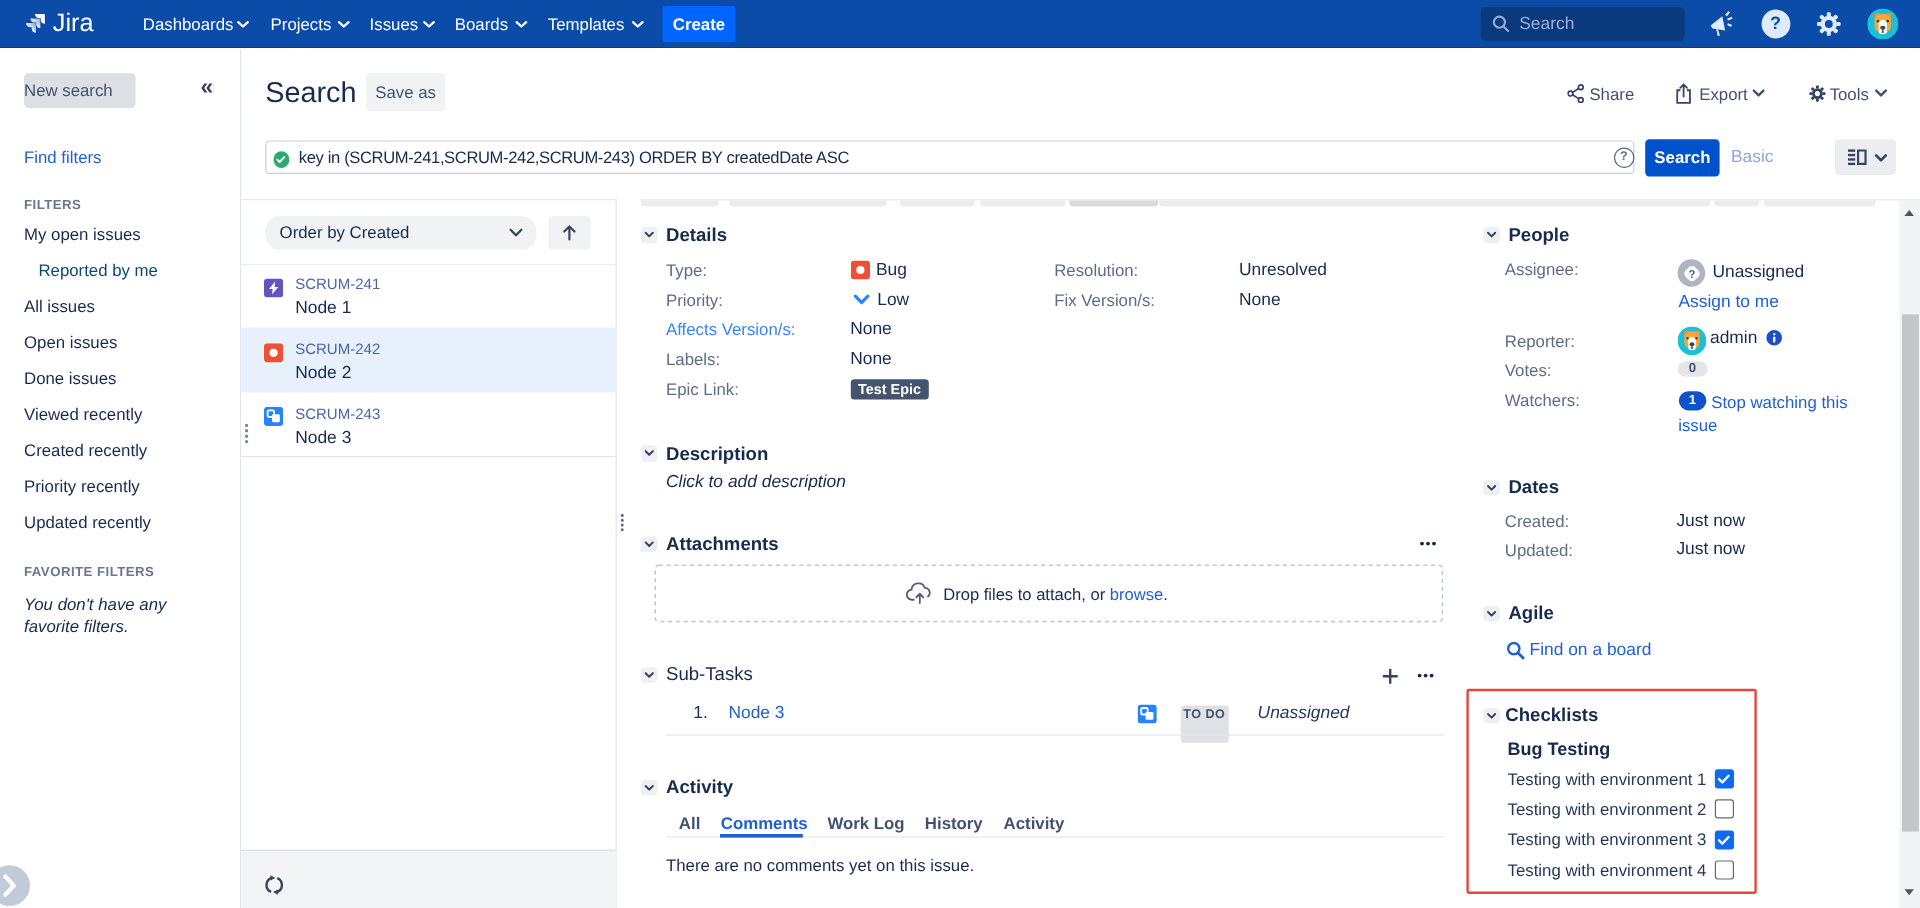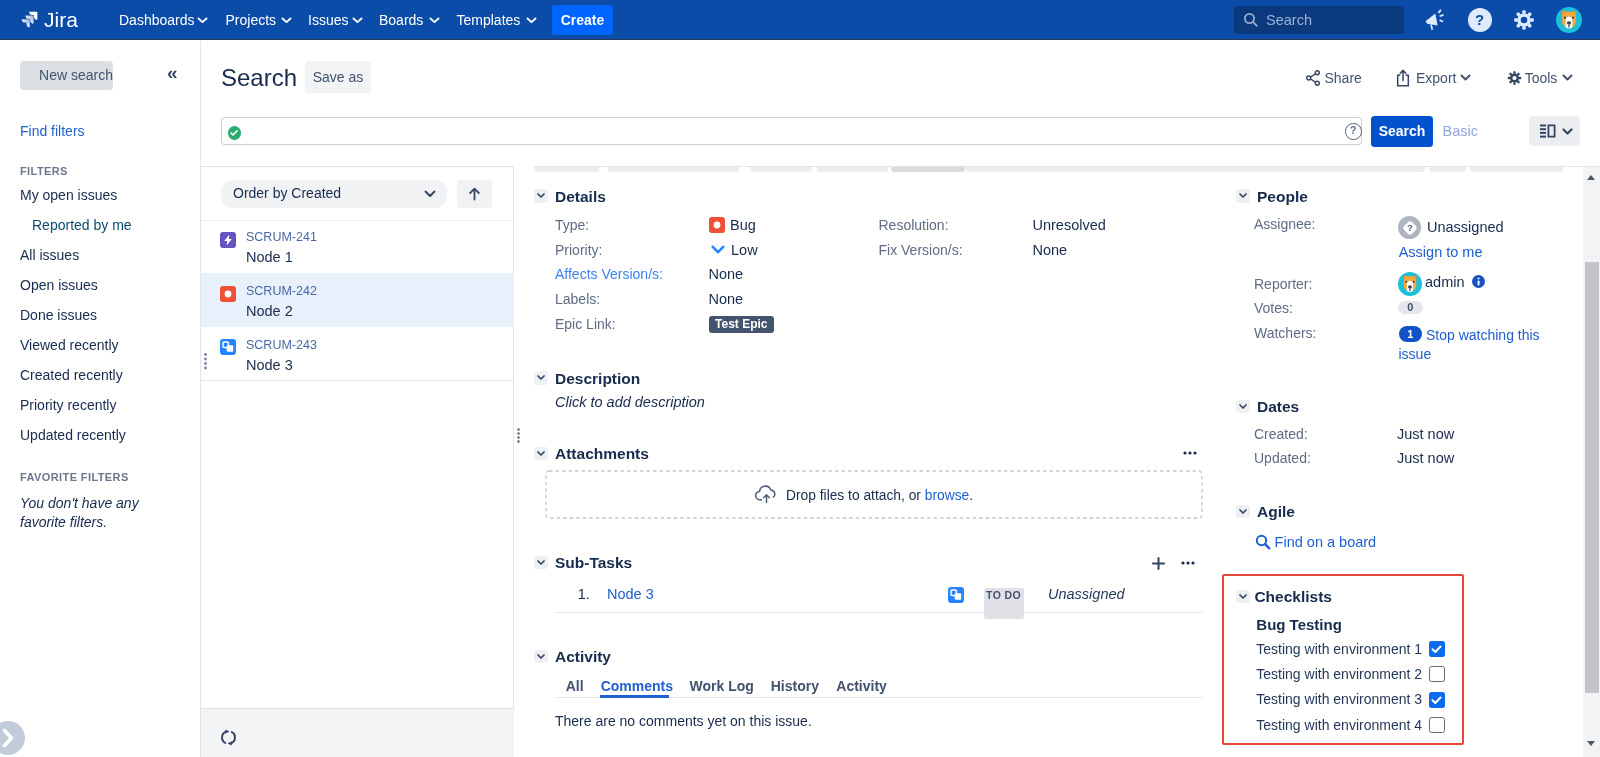--- a/index.html
+++ b/index.html
@@ -94,21 +94,21 @@
   <rect x="9.5" y="7.2" width="21" height="24" rx="8.5" fill="#f7a83d"></rect>
   <path d="M14.6 16.5 L20 14.6 L25.4 16.5 L25 31.5 Q20 35 15 31.5 z" fill="#fff"></path>
   <ellipse cx="20" cy="24.8" rx="3.4" ry="2.7" fill="#37475e"></ellipse>
   <path d="M20 27v4.5" stroke="#37475e" stroke-width="2"></path>
   <circle cx="13.8" cy="16.4" r="1.8" fill="#37475e"></circle>
   <circle cx="26.2" cy="16.4" r="1.8" fill="#37475e"></circle>
  </svg>
 </div>
 
 <div class="abs" id="sidebar" style="left:0;top:41px;width:201px;height:716px;background:#fff;border-right:1px solid #e1e4e9">
- <div class="abs" style="left:20px;top:20px;width:93px;height:29px;background:#dcdfe4;border-radius:4px;color:#42526e;font-size:14px;text-align:right;line-height:29px">New search</div>
+ <div class="abs" style="left:20px;top:20px;width:93px;height:29px;background:#dcdfe4;border-radius:4px;color:#42526e;font-size:14px;text-align:left;line-height:29px">New search</div>
  <div class="t" style="left:167px;top:22px;font-size:19px;font-weight:700;color:#344563;line-height:20px">«</div>
  <div class="t" style="left:20px;top:83px;font-size:14px;color:#2060cf;line-height:15px">Find filters</div>
  <div class="t" style="left:20px;top:124px;font-size:11px;font-weight:700;color:#6b778c;letter-spacing:.4px;line-height:13px">FILTERS</div>
  <div class="t" style="left:20px;top:146.5px;font-size:14px;color:#172b4d;line-height:15px">My open issues</div>
  <div class="t" style="left:32px;top:176.5px;font-size:14px;color:#0c4a6e;line-height:15px">Reported by me</div>
  <div class="t" style="left:20px;top:206.5px;font-size:14px;color:#172b4d;line-height:15px">All issues</div>
  <div class="t" style="left:20px;top:236.5px;font-size:14px;color:#172b4d;line-height:15px">Open issues</div>
  <div class="t" style="left:20px;top:266.5px;font-size:14px;color:#172b4d;line-height:15px">Done issues</div>
  <div class="t" style="left:20px;top:296.5px;font-size:14px;color:#172b4d;line-height:15px">Viewed recently</div>
  <div class="t" style="left:20px;top:326.5px;font-size:14px;color:#172b4d;line-height:15px">Created recently</div>
@@ -172,20 +172,21 @@
 <div class="t" style="left:1524.7px;top:70px;font-size:14px;color:#42526e;line-height:16px">Tools</div>
 <svg class="abs" style="left:1561.9px;top:73.5px" width="11" height="8" viewBox="0 0 11 8">
       <path d="M1.5 1.5l4 4 4-4" fill="none" stroke="#42526e" stroke-width="2" stroke-linecap="round" stroke-linejoin="round"></path>
     </svg>
 <div class="abs" style="left:221px;top:116.5px;width:1141px;height:28.5px;border:1px solid #c8cdd6;border-radius:3.5px;background:#fff">
  <div class="abs" style="left:5.6px;top:8.7px;width:13.4px;height:13.4px;border-radius:50%;background:#2bab72">
   <svg class="abs" style="left:2.9px;top:3.9px" width="8" height="6" viewBox="0 0 8 6">
           <path d="M1 3l2 2L7 .9" fill="none" stroke="#fff" stroke-width="1.6" stroke-linecap="round" stroke-linejoin="round"></path>
         </svg>
  </div>
+ <div class="t" style="left:27px;top:6.5px;font-size:13.8px;letter-spacing:-0.3px;color:#172b4d;line-height:15px">key in (SCRUM-241,SCRUM-242,SCRUM-243) ORDER BY createdDate ASC</div>
  <div class="abs" style="left:1123px;top:5.5px;width:16.5px;height:16.5px;border:1.5px solid #56657e;border-radius:50%;color:#5e6c84;font-size:10.5px;font-weight:700;text-align:center;line-height:13.5px">?</div>
 </div>
 <div class="abs" style="left:1371px;top:115.5px;width:62px;height:31px;background:#0052cc;border-radius:3.5px;color:#fff;font-size:14px;font-weight:700;text-align:center;line-height:31px">Search</div>
 <div class="t" style="left:1442.5px;top:124px;font-size:14.5px;color:#8fa6d9;line-height:15px">Basic</div>
 <div class="abs" style="left:1528.5px;top:115.5px;width:51.5px;height:30px;background:#ecedf0;border-radius:4px">
  <svg class="abs" style="left:11px;top:8px" width="16" height="14" viewBox="0 0 16 14">
         <g fill="#344563">
           <rect x="0" y="0.5" width="6" height="2"></rect>
           <rect x="0" y="4.2" width="6" height="2"></rect>
           <rect x="0" y="7.9" width="6" height="2"></rect>
@@ -325,21 +326,21 @@
         <path d="M11.5 17.5v-7.3M8.6 12.7l2.9-2.9 2.9 2.9" stroke-linecap="round" stroke-linejoin="round"></path>
       </g>
     </svg>
 <div class="t" style="left:786px;top:487.5px;font-size:13.8px;color:#172b4d;line-height:15px">Drop files to attach, or <span style="color:#2060cf">browse</span>.</div>
 
 <div class="abs" style="left:534px;top:555.5px;width:13.5px;height:13.5px;background:#eff0f3;border-radius:3.5px">
       <svg class="abs" style="left:2.7px;top:4.2px" width="8" height="6" viewBox="0 0 8 6">
         <path d="M1 1l3 3 3-3" fill="none" stroke="#344563" stroke-width="1.7" stroke-linecap="round" stroke-linejoin="round"></path>
       </svg>
     </div>
-<div class="t" style="left:555px;top:555px;font-size:15.5px;font-weight:700;color:#172b4d;line-height:15px">Sub-Tasks</div>
+<div class="t" style="left:555px;top:555px;font-size:15.5px;font-weight:400;color:#172b4d;line-height:15px">Sub-Tasks</div>
 <svg class="abs" style="left:1152.3px;top:557px" width="13" height="13" viewBox="0 0 13 13">
       <path d="M6.5 1v11M1 6.5h11" stroke="#344563" stroke-width="2" stroke-linecap="round"></path>
     </svg>
 <svg class="abs" style="left:1181px;top:560.5px" width="14" height="4" viewBox="0 0 14 4">
       <g fill="#172b4d">
         <circle cx="2" cy="2" r="1.6"></circle>
         <circle cx="7" cy="2" r="1.6"></circle>
         <circle cx="12" cy="2" r="1.6"></circle>
       </g>
     </svg>

